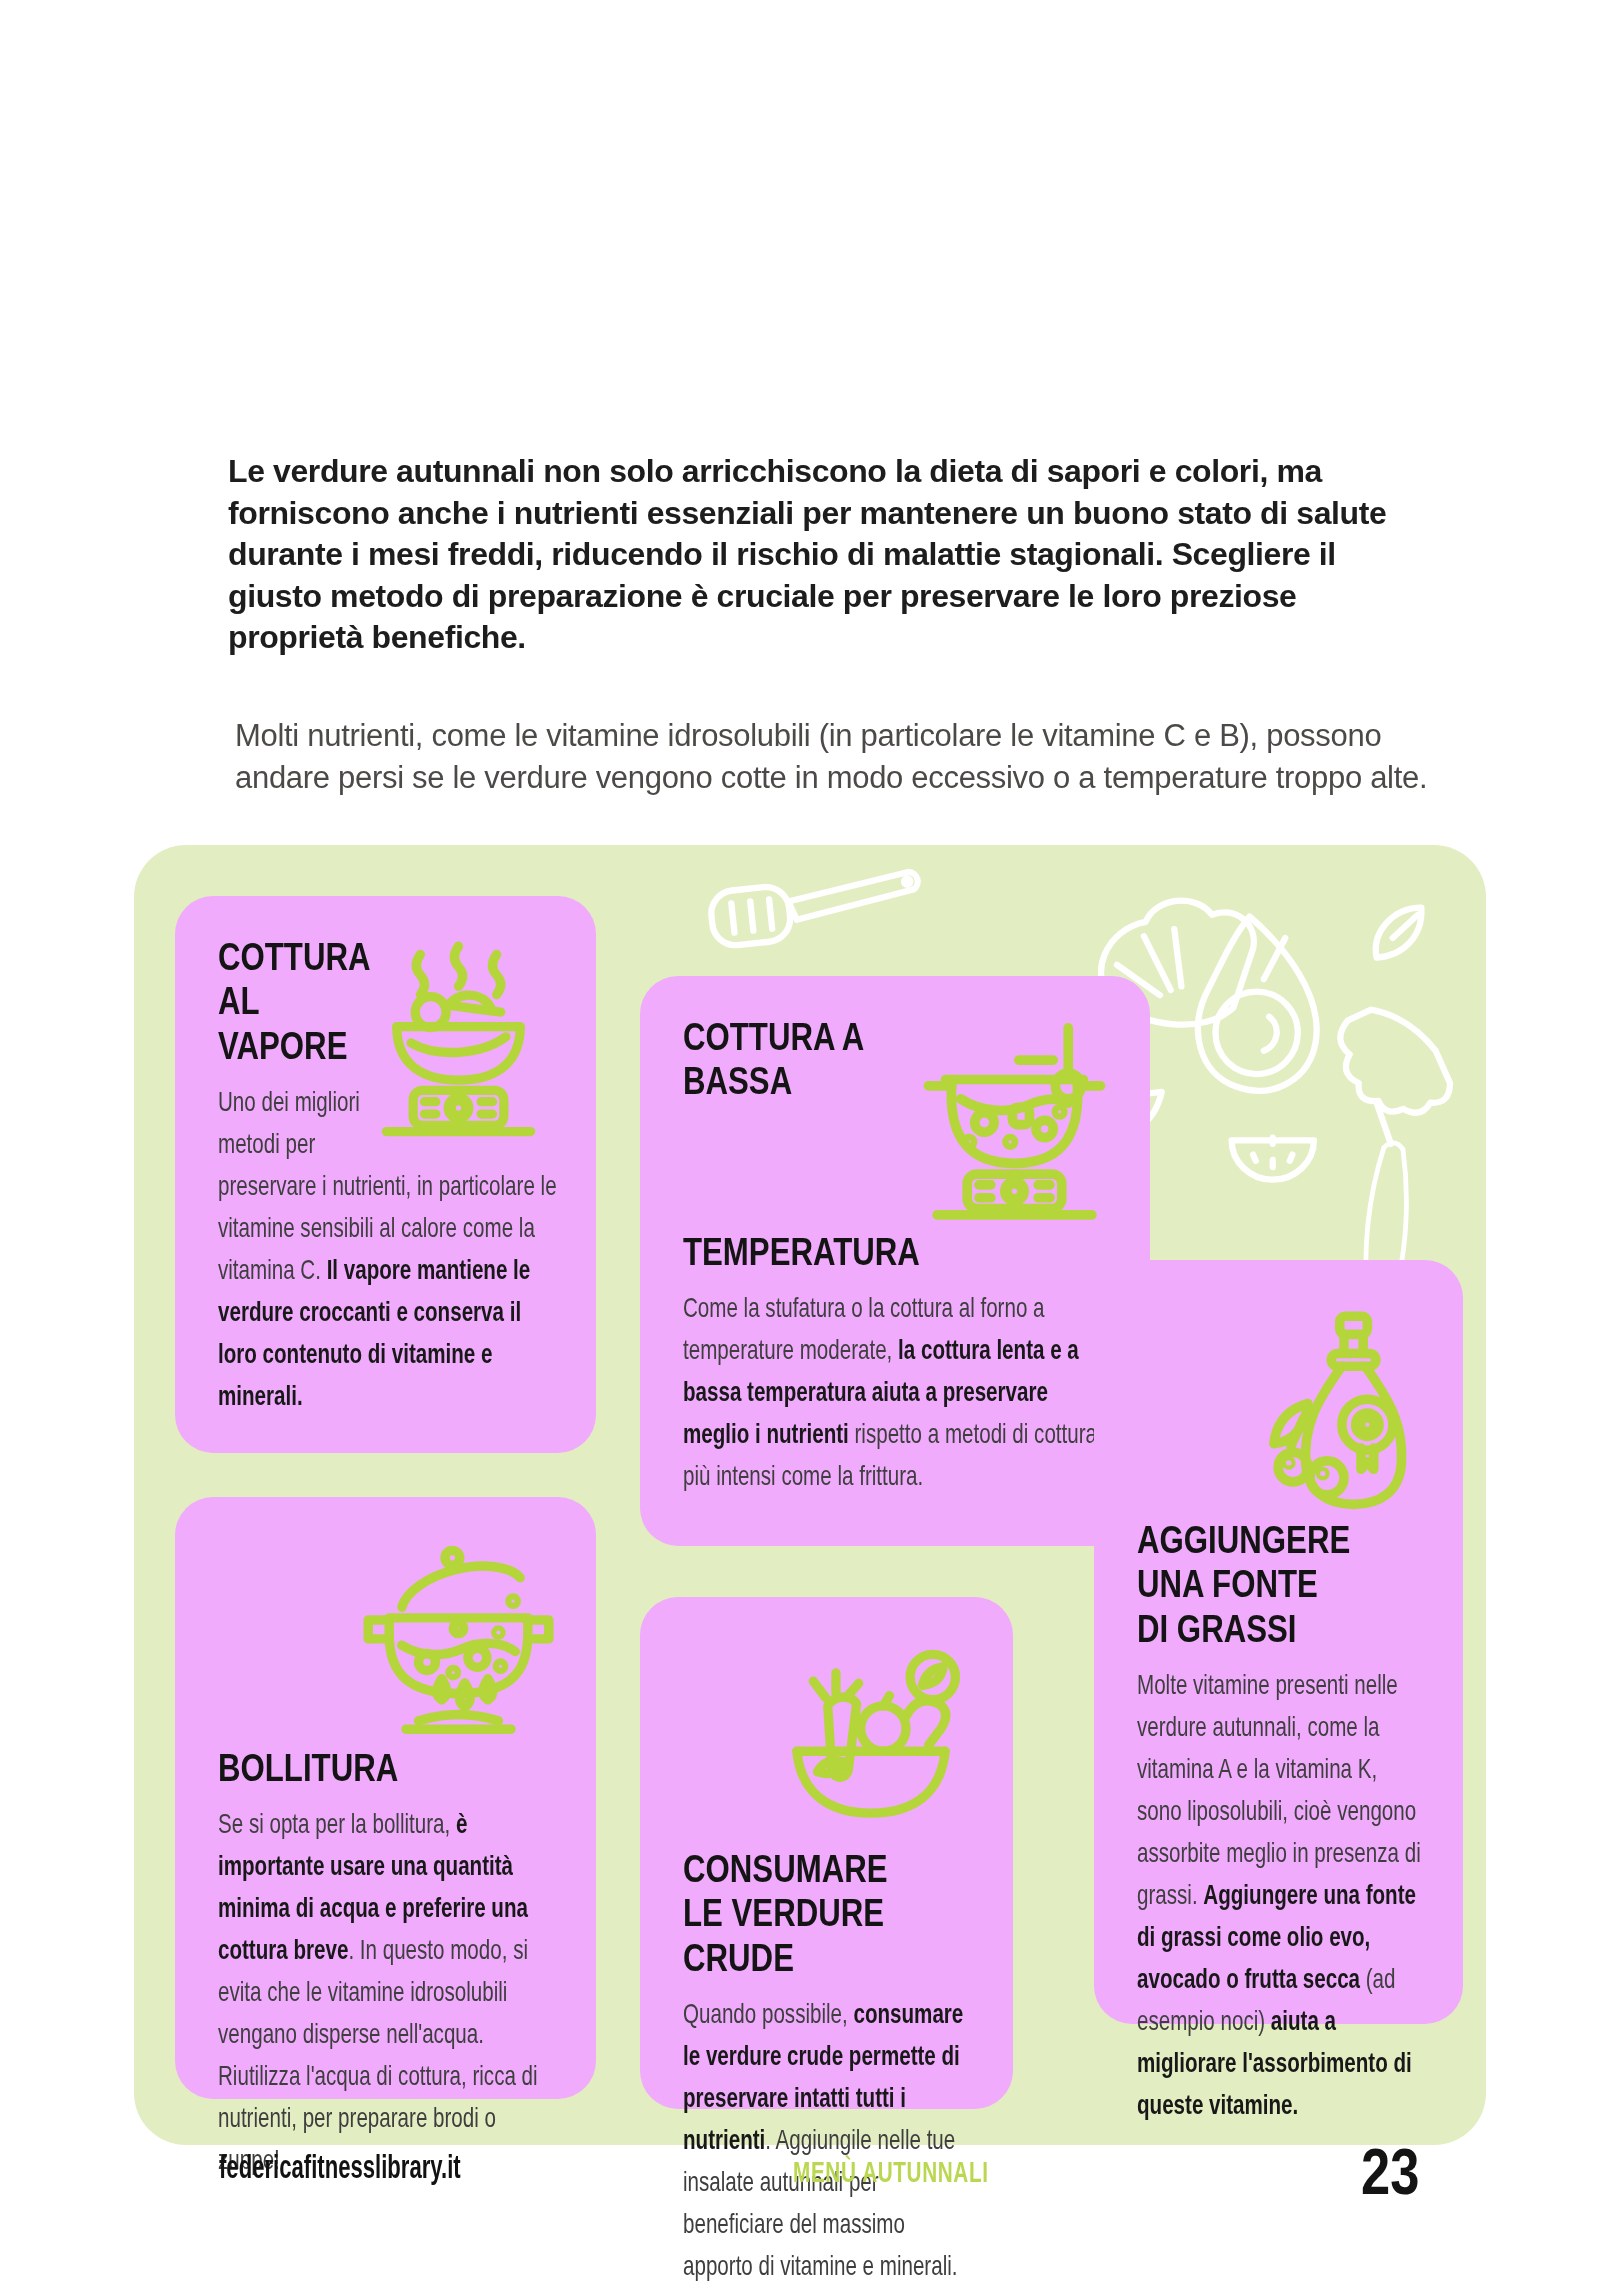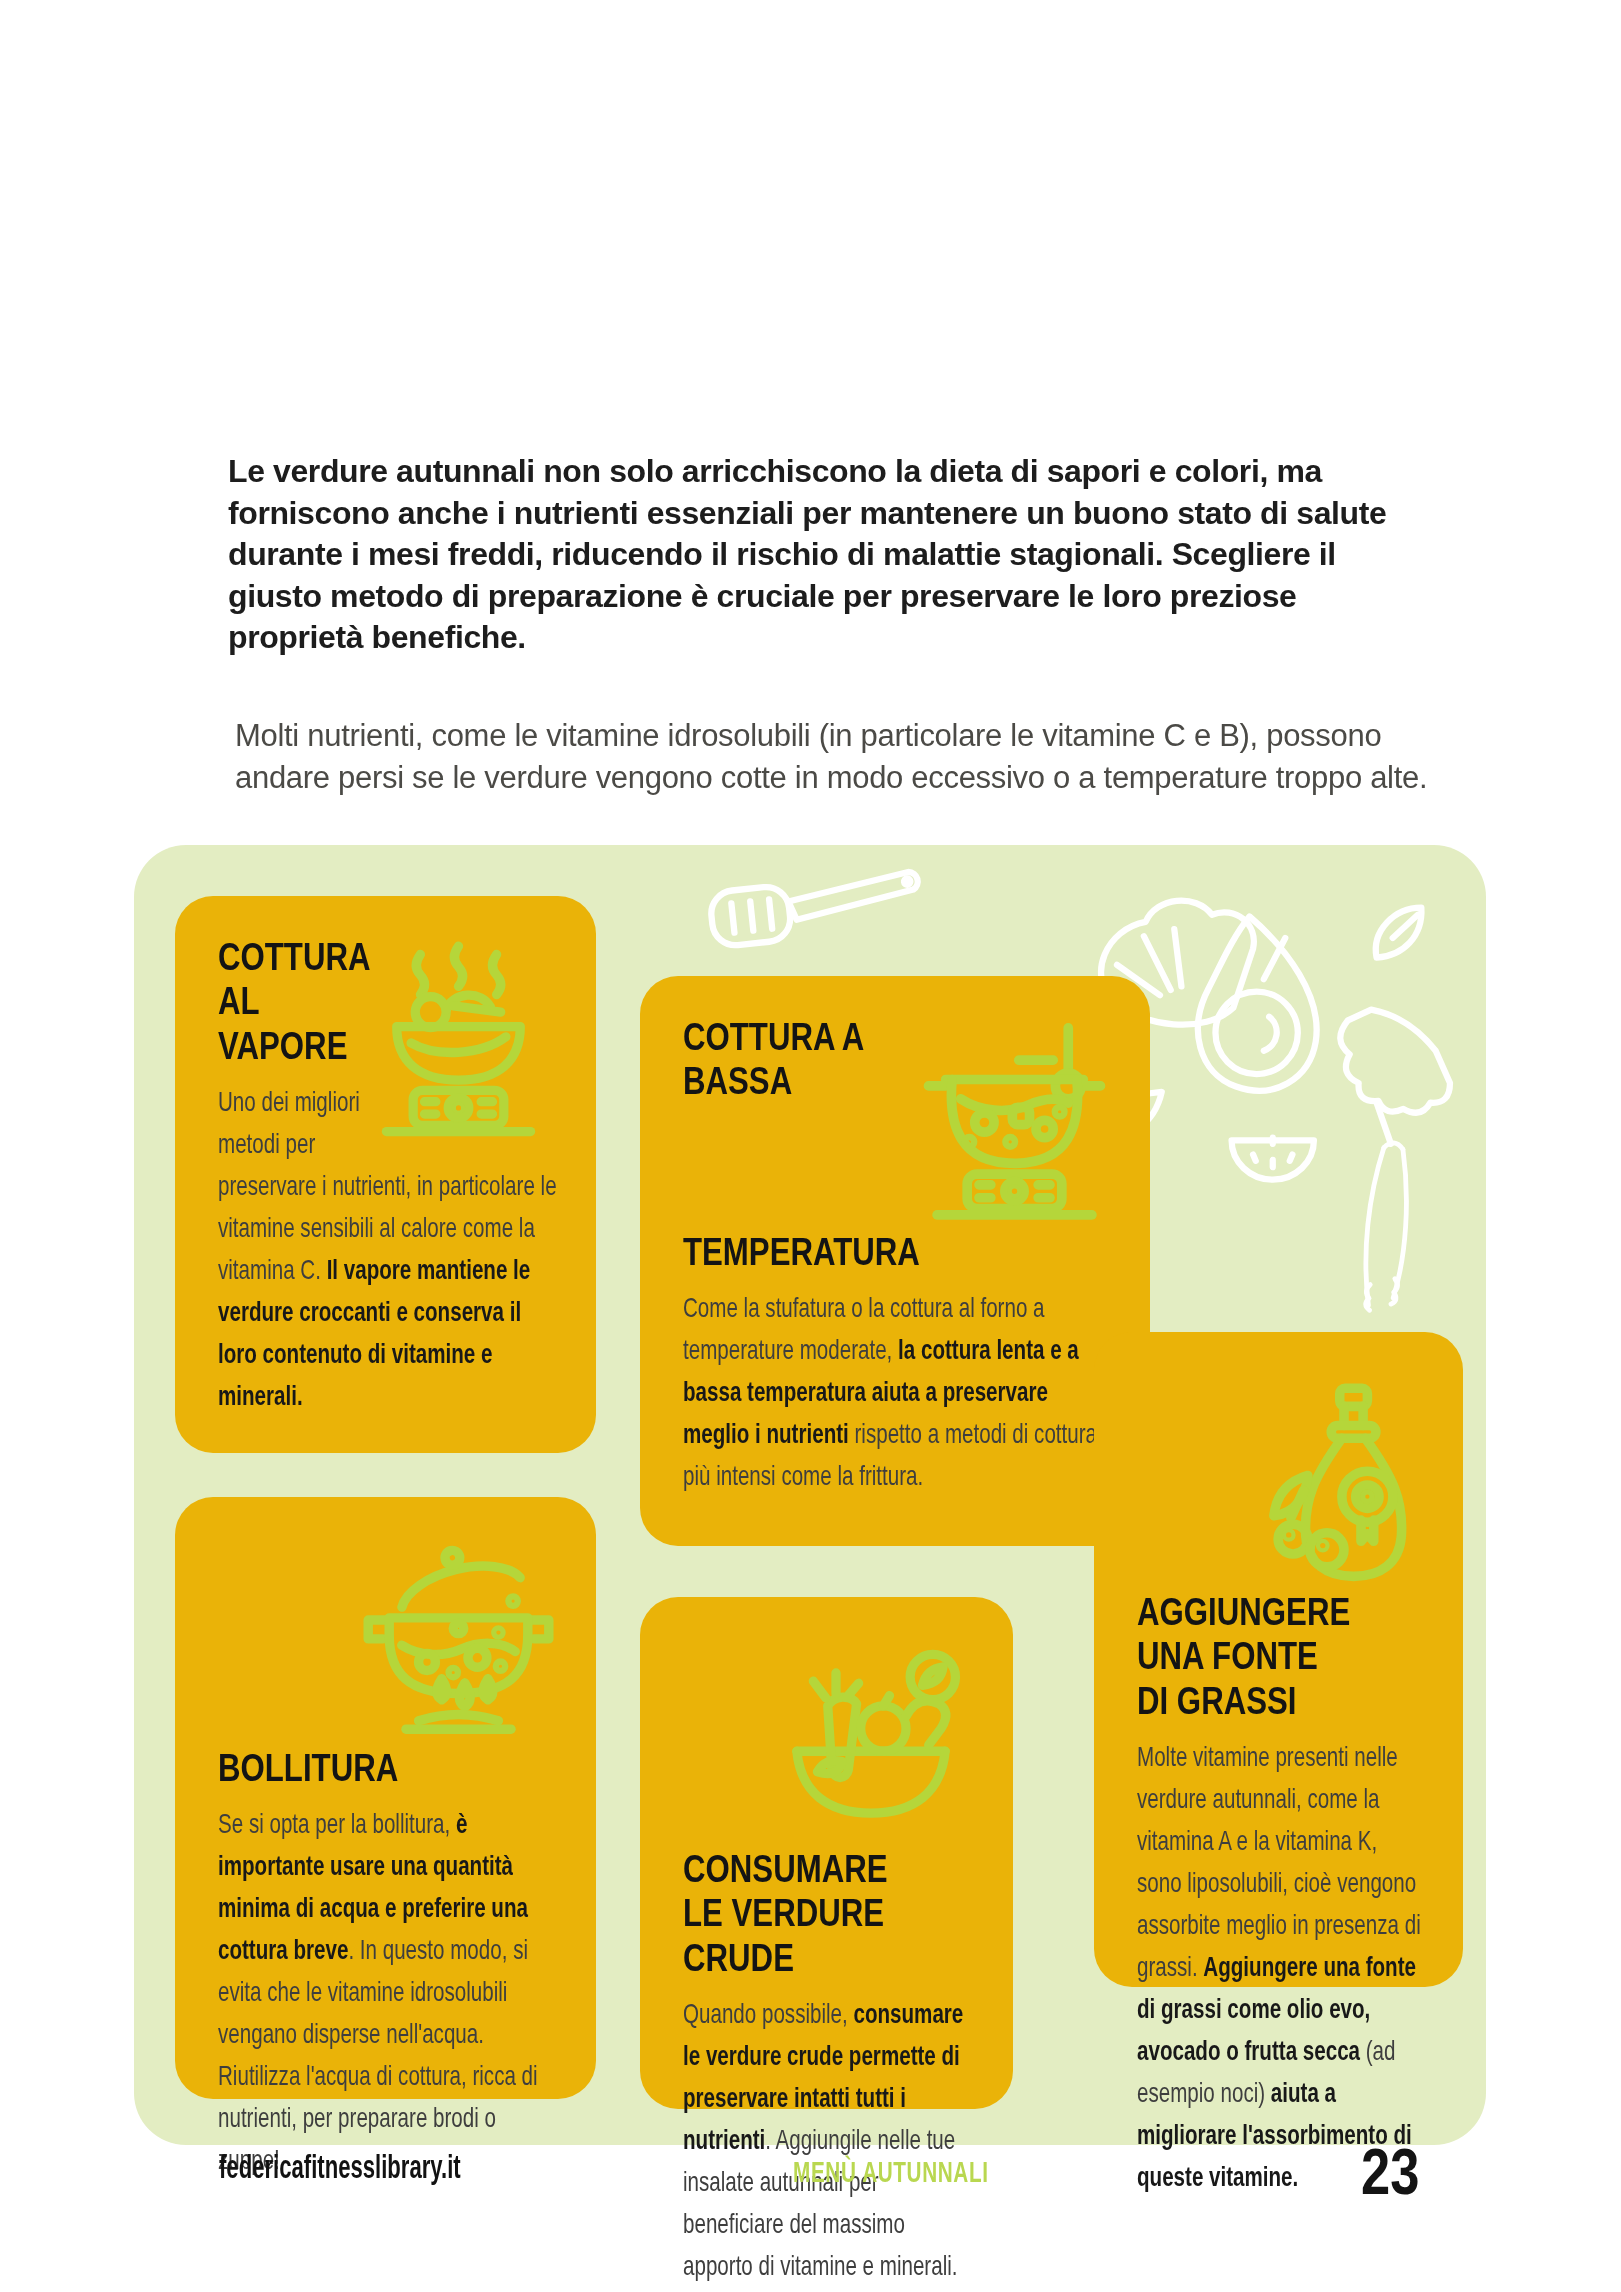--- a/index.html
+++ b/index.html
@@ -24,36 +24,36 @@
   
   .panel{position:absolute;left:134px;top:845px;width:1352px;height:1300px;
          background:#e3edc2;border-radius:52px;}
   .deco{position:absolute;}
   .deco path,.deco rect,.deco circle{fill:none;stroke:#ffffff;stroke-linecap:round;stroke-linejoin:round;}
   .spatula{left:537px;top:7.2px;width:296px;height:116px;transform:rotate(-6deg);}
   .veggies{left:913px;top:16px;width:430px;height:367px;}
   .tongs{left:1211px;top:292px;width:82px;height:192px;transform:rotate(5deg);}
 
   
-  .card{position:absolute;background:#eab308;border-radius:38px;
+  .card{position:absolute;background:#f0abfc;border-radius:38px;
         padding:39px 39px 36px 43px;box-sizing:border-box;}
   .card h3{margin:0 0 12.5px 0;font-size:39px;line-height:1.14;font-weight:700;color:#141414;
            white-space:pre-line;transform:scaleX(.80);transform-origin:0 0;}
   .card .body{margin:0;font-size:28px;line-height:1.5;color:#3e3e3e;
               width:136%;transform:scaleX(.735);transform-origin:0 0;}
   .card .body .b{font-weight:700;color:#181818;}
   .icon-float{float:right;width:134px;position:relative;}
   .ic{position:absolute;}
   .ic path,.ic rect,.ic circle{fill:none;stroke:#b5d63a;stroke-width:9;stroke-linecap:round;stroke-linejoin:round;}
 
   .c1{left:175px;top:896px;width:421px;height:557px;}
   .c2{left:175px;top:1497px;width:421px;height:602px;}
   .c3{left:640px;top:976px;width:510px;height:570px;}
   .c4{left:640px;top:1597px;width:373px;height:512px;}
-  .c5{left:1094px;top:1332px;width:369px;height:655px;}
+  .c5{left:1094px;top:1260px;width:369px;height:764px;}
   .c1 .icon-float{height:213px;} .c1 .ic{width:215px;height:206px;top:5.4px;right:-9px;}
   .c2 .icon-float{height:210px;} .c2 .ic{width:215px;height:210px;top:0;right:-9px;}
   .c3 .icon-float{height:215px;} .c3 .ic{width:215px;height:215px;top:0;right:-10.7px;}
   .c4 .icon-float{height:211px;} .c4 .ic{width:228px;height:206px;top:3.6px;right:-10.7px;}
   .c5 .icon-float{height:219px;} .c5 .ic{width:170px;height:235px;top:5.4px;right:-5.4px;}
 
   
   .footer-site{position:absolute;left:219px;top:2148px;font-size:33px;font-weight:700;color:#121212;
                transform:scaleX(.67);transform-origin:0 0;white-space:nowrap;}
   .footer-section{position:absolute;left:793px;top:2155px;font-size:29.6px;font-weight:700;color:#b9d750;

